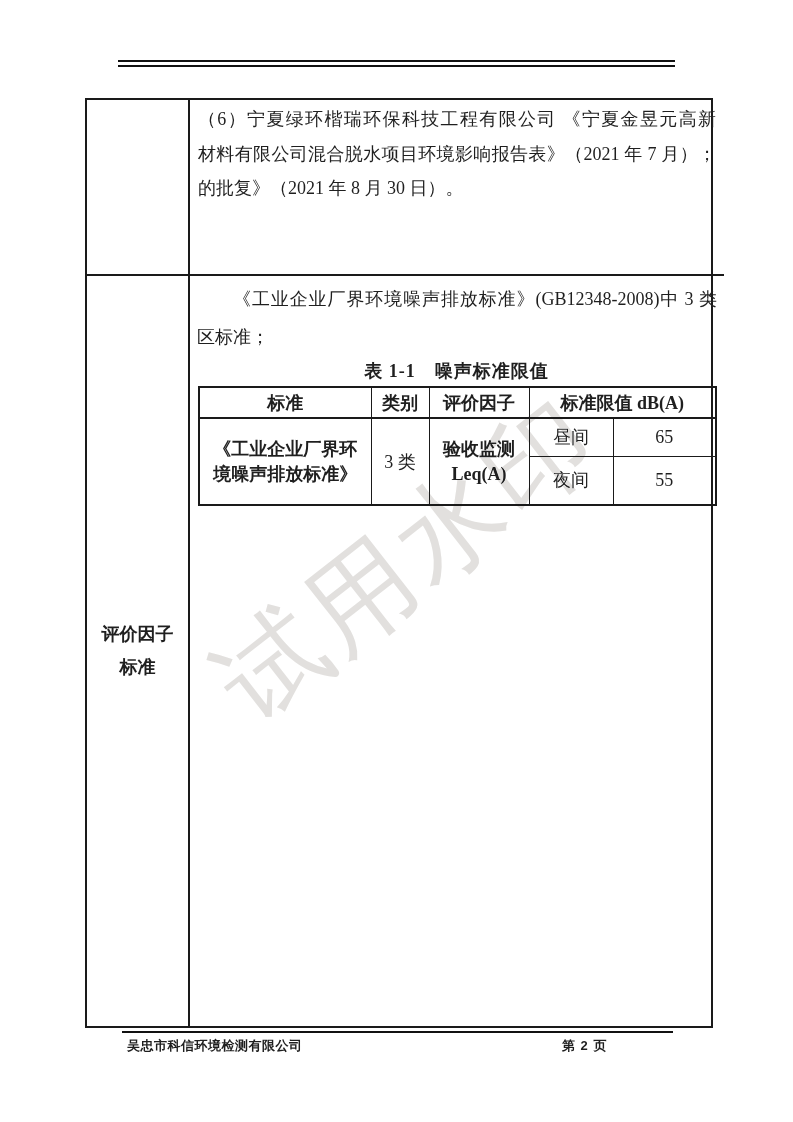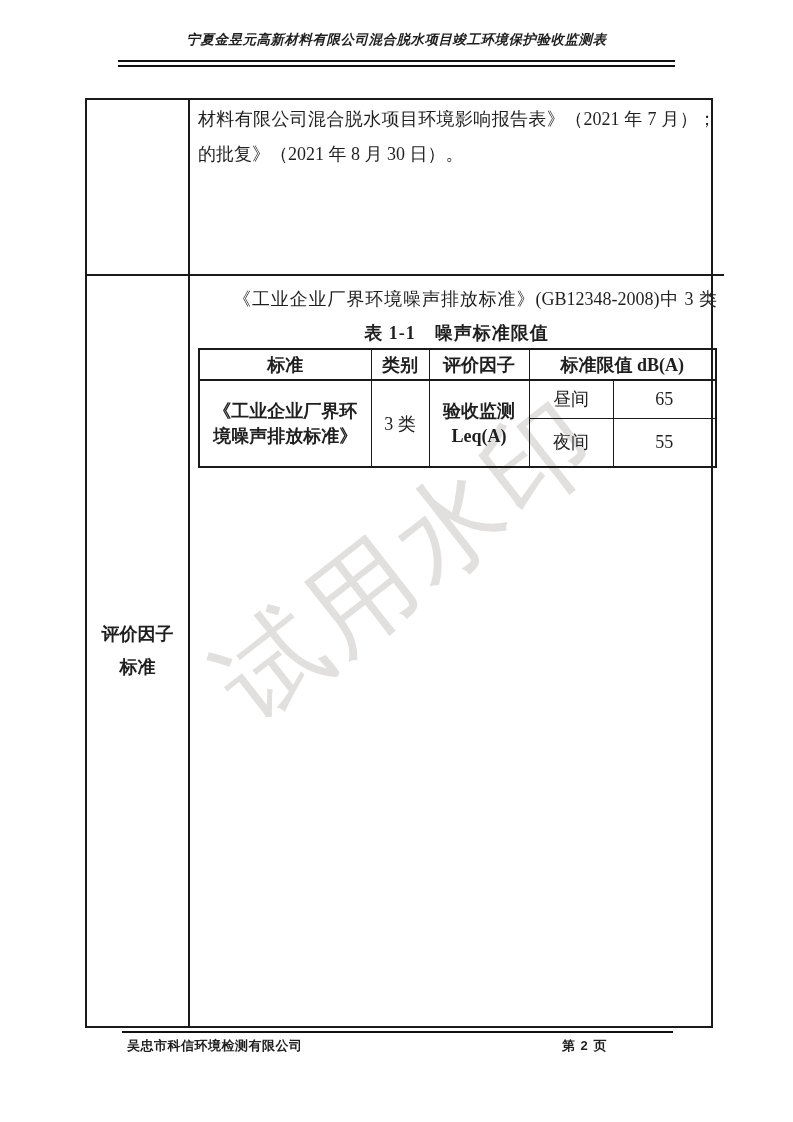--- a/index.html
+++ b/index.html
@@ -70,41 +70,42 @@
   .footer-page{
     position:absolute;left:562px;top:1037px;font-size:13px;font-weight:600;
     font-family:"Liberation Sans","DejaVu Sans",sans-serif;letter-spacing:1px;
   }
 </style>
 </head>
 <body>
 
 <div class="page">
 
-  <div class="header-title">宁夏金昱元高新材料有限公司混合脱水项目竣工环境保护验收监测表</div>
   <div class="header-rule"></div>
 
   <div class="watermark">试用水印</div>
 
   <div class="doc-table">
 
     <div class="cell c-r1-label"></div>
 
     <div class="cell c-r1-body">
+      <div class="para-line jl">（6）宁夏绿环楷瑞环保科技工程有限公司 《宁夏金昱元高新</div>
       <div class="para-line jl">材料有限公司混合脱水项目环境影响报告表》（2021 年 7 月）；</div>
       <div class="para-line">的批复》（2021 年 8 月 30 日）。</div>
     </div>
 
     <div class="cell c-r2-label">
       <span>评价因子</span>
       <span>标准</span>
     </div>
 
     <div class="cell c-r2-body">
       <div class="intro-line jl indent2">《工业企业厂界环境噪声排放标准》(GB12348-2008)中 3 类</div>
+      <div class="intro-line">区标准；</div>
 
       <div class="tbl-title">表 1-1　噪声标准限值</div>
 
       <table class="noise">
         <colgroup>
           <col style="width:172px">
             <col style="width:58px">
             <col style="width:100px">
           <col style="width:84px">
             <col style="width:103px">

